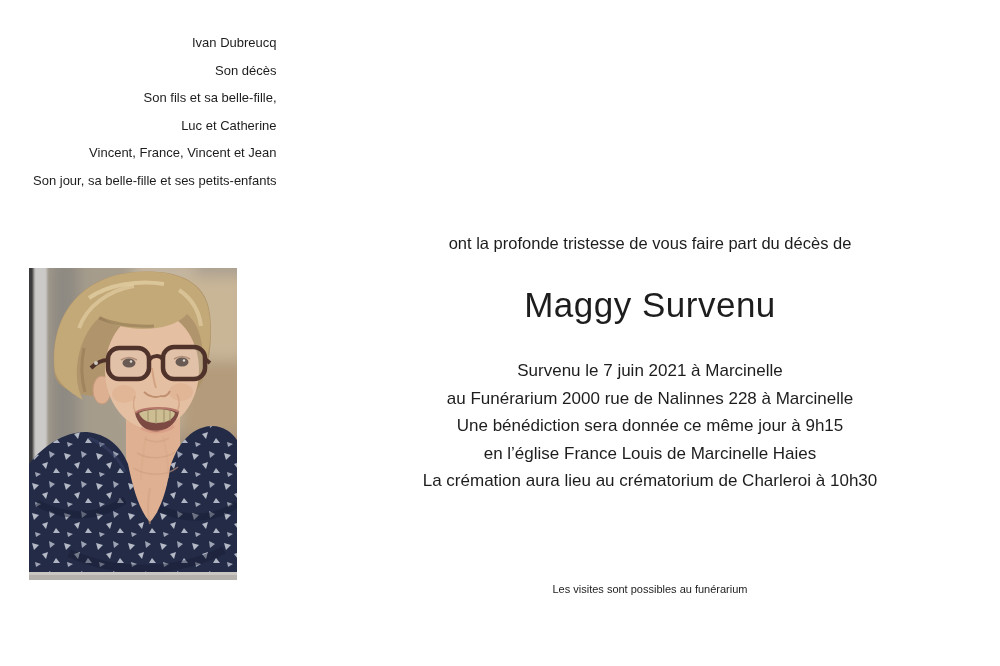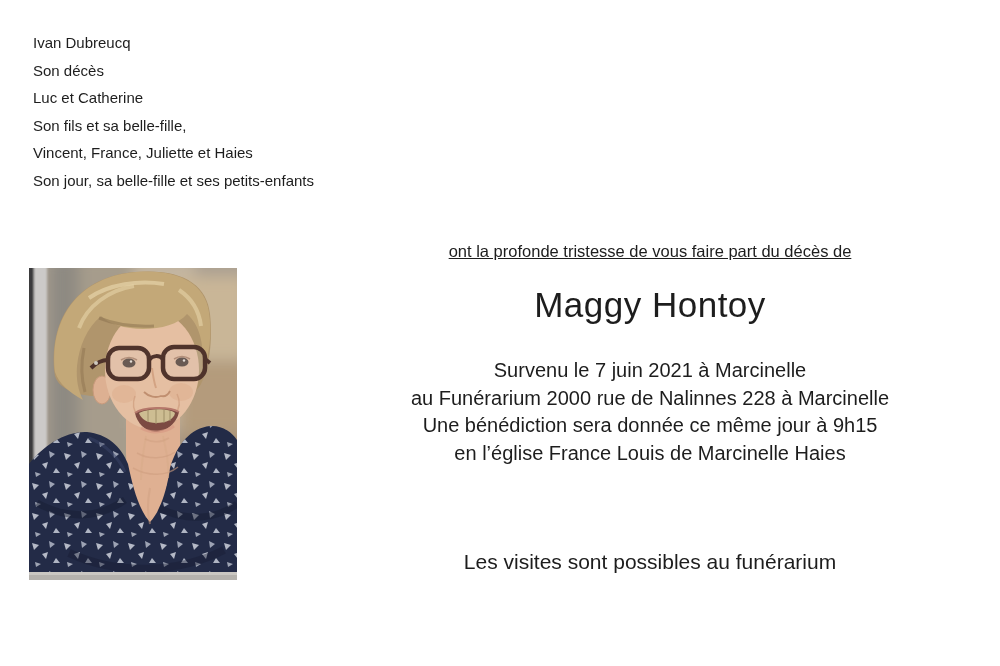--- a/index.html
+++ b/index.html
@@ -13,76 +13,76 @@
     height: 666px;
     background: #ffffff;
     overflow: hidden;
     font-family: "Liberation Sans", "DejaVu Sans", sans-serif;
     color: #1d1d1d;
   }
   .names {
     position: absolute;
     left: 33px;
     top: 29px;
-    font-size: 15px;
+    font-size: 13px;
     line-height: 27.5px;
     white-space: nowrap;
+    text-align: right;
   }
   .photo {
     position: absolute;
     left: 29px;
     top: 268px;
     width: 208px;
     height: 312px;
     margin: 0;
     overflow: hidden;
   }
   .photo svg { display: block; }
   .rightcol {
     position: absolute;
     left: 300px;
     width: 700px;
     text-align: center;
   }
   .announce {
-    top: 238px;
+    top: 230px;
     font-size: 16.5px;
     line-height: 27.5px;
-    text-decoration: underline;
   }
   .title {
     top: 284px;
     font-size: 35px;
     font-weight: 400;
     line-height: 42px;
     margin: 0;
     letter-spacing: 0.5px;
   }
   .details {
     top: 357px;
-    font-size: 20px;
+    font-size: 17px;
     line-height: 27.5px;
   }
   .visits {
-    top: 548px;
-    font-size: 21px;
+    top: 576px;
+    font-size: 11px;
     line-height: 27.5px;
   }
 </style>
 </head>
 <body>
 
 <div class="page">
 
   <div class="names">
     <div>Ivan Dubreucq</div>
     <div>Son décès</div>
+    <div>Son fils et sa belle-fille,</div>
     <div>Luc et Catherine</div>
-    <div>Son fils et sa belle-fille,</div>
-    <div>Vincent, France, Juliette et Haies</div>
+    <div>Vincent, France, Vincent et Jean</div>
     <div>Son jour, sa belle-fille et ses petits-enfants</div>
   </div>
 
   <figure class="photo" role="img" aria-label="Portrait of a smiling elderly woman with short blonde-grey hair and dark brown glasses, wearing a navy blouse with a small white triangle pattern">
     <svg width="208" height="312" viewBox="0 0 208 312">
       <defs>
         <pattern id="tri" width="32" height="30" patternUnits="userSpaceOnUse">
           <path d="M3,5 L10,7 L5,12 Z" fill="#d9dde6"></path>
           <path d="M20,3 L26,6 L21,10 Z" fill="#ccd2de" opacity="0.9"></path>
           <path d="M13,16 L19,14 L17,21 Z" fill="#d9dde6"></path>
@@ -194,26 +194,27 @@
         </g>
       </g>
 
       <rect y="304" width="208" height="8" fill="#b5b2ad"></rect>
       <rect y="304" width="208" height="3" fill="#cfccc7" opacity="0.8"></rect>
     </svg>
   </figure>
 
   <div class="rightcol announce">ont la profonde tristesse de vous faire part du décès de</div>
 
-  <h1 class="rightcol title">Maggy Hontoy</h1>
+  <h1 class="rightcol title">Maggy Survenu</h1>
 
   <div class="rightcol details">
     <div>Survenu le 7 juin 2021 à Marcinelle</div>
     <div>au Funérarium 2000 rue de Nalinnes 228 à Marcinelle</div>
     <div>Une bénédiction sera donnée ce même jour à 9h15</div>
     <div>en l’église France Louis de Marcinelle Haies</div>
+    <div>La crémation aura lieu au crématorium de Charleroi à 10h30</div>
   </div>
 
   <div class="rightcol visits">
     <div>Les visites sont possibles au funérarium</div>
   </div>
 
 </div>
 
 </body></html>

